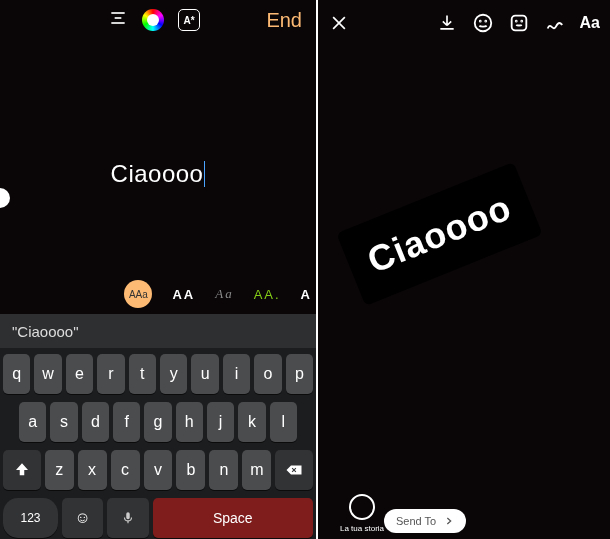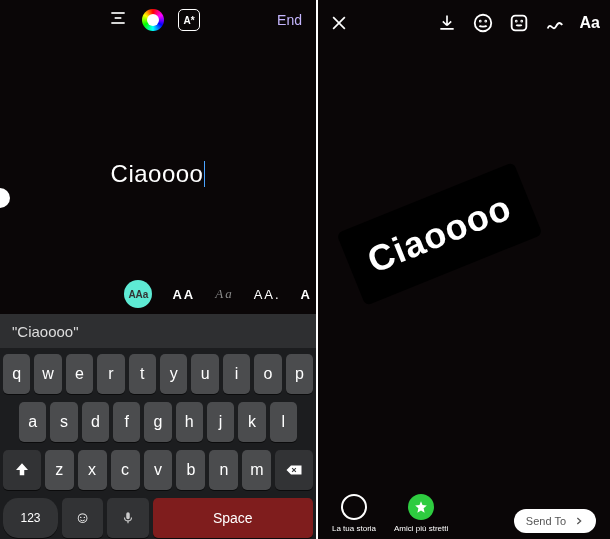--- a/index.html
+++ b/index.html
@@ -35,46 +35,46 @@
   }
   .color-wheel::after {
     content: ""; position: absolute; inset: 5px;
     background: #fff; border-radius: 50%;
   }
   .font-box {
     width: 22px; height: 22px; border: 1.5px solid #fff; border-radius: 5px;
     display: flex; align-items: center; justify-content: center;
     font-size: 10px; font-weight: 600; color: #fff;
   }
-  .l-top-end { color: #c4b5fd; font-size: 14px; }
+  .l-top-end { color: #fdba74; font-size: 20px; }
   
   .typed-wrap {
     position: absolute; top: 160px; left: 0; right: 0;
     display: flex; justify-content: center; align-items: center;
   }
   .typed {
     color: #fff; font-size: 24px; letter-spacing: 0.5px;
   }
   .cursor-bar {
     display: inline-block; width: 1px; height: 26px;
     background: #4aa3ff; margin-left: 1px; vertical-align: middle;
   }
   
   .font-row {
     position: absolute; top: 277px; left: 0; right: 0;
     height: 34px; display: flex; align-items: center; justify-content: flex-end;
     gap: 20px; padding: 0 4px 0 0;
   }
   .font-pill {
     width: 28px; height: 28px; border-radius: 50%;
-    background: #5eead4; color: #333;
+    background: #fdba74; color: #333;
     display: flex; align-items: center; justify-content: center;
-    font-size: 10px; font-weight: 700;
-  }
-  .font-opt { color: #ffffff; font-size: 13px; letter-spacing: 2px; }
+    font-size: 10px; font-weight: 400;
+  }
+  .font-opt { color: #84cc16; font-size: 13px; letter-spacing: 2px; }
   .font-opt.bold { font-weight: 700; color: #fff; }
   .font-opt.serif { font-family: Georgia, serif; font-style: italic; color: #888; }
   
   .suggest {
     position: absolute; top: 314px; left: 0; right: 0;
     height: 34px; background: #2e2f31;
     display: flex; align-items: center; padding: 0 12px;
     color: #ddd; font-size: 15px;
   }
   
@@ -116,22 +116,22 @@
     color: #fff;
     font-weight: 800;
     font-size: 36px;
     padding: 18px 20px;
     border-radius: 6px;
     letter-spacing: 1px;
   }
   
   .r-bot {
     position: absolute; bottom: 6px; left: 0; right: 0;
-    display: flex; align-items: flex-end; justify-content: space-between;
-    padding: 0 14px;
+    display: flex; align-items: flex-end; 
+    padding: 0 22px;
   }
   .r-bot-left { display: flex; gap: 18px; align-items: flex-end; }
   .audience {
     display: flex; flex-direction: column; align-items: center; gap: 4px;
     color: #fff; font-size: 8px;
   }
   .aud-circ {
     width: 26px; height: 26px; border-radius: 50%;
     border: 2px solid #fff;
   }
@@ -287,28 +287,20 @@
   </div>
 
   <div class="sticker">Ciaoooo</div>
 
   <div class="r-bot">
     <div class="r-bot-left">
       <div class="audience">
         <div class="aud-circ"></div>
         <span>La tua storia</span>
       </div>
-      <div class="audience">
-        <div class="aud-star">
-          <svg width="14" height="14" viewBox="0 0 24 24" fill="#fff">
-              <path d="M12 2l2.6 6.6L22 9.3l-5.5 4.7L18.2 22 12 18l-6.2 4 1.7-8L2 9.3l7.4-.7z"></path>
-            </svg>
-        </div>
-        <span>Amici più stretti</span>
-      </div>
     </div>
     <div class="send-pill">
       <span>Send To</span>
       <svg width="10" height="10" viewBox="0 0 24 24" fill="none" stroke="#555" stroke-width="3">
           <path d="M8 5l8 7-8 7"></path>
         </svg>
     </div>
   </div>
 </div>
 

